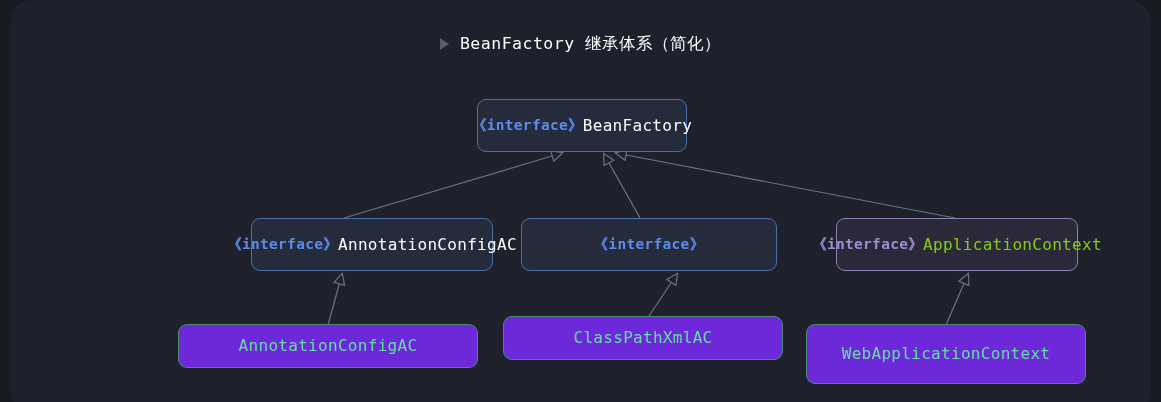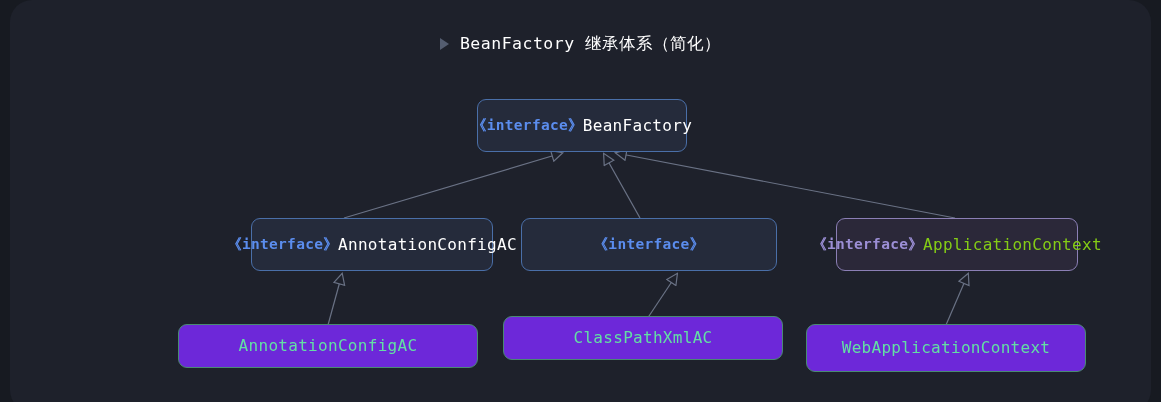--- a/index.html
+++ b/index.html
@@ -144,17 +144,17 @@
   </div>
 
   <div class="node impl" style="left:178px; top:324px; width:300px; height:44px;">
     <div class="nname">AnnotationConfigAC</div>
   </div>
 
   <div class="node impl" style="left:503px; top:316px; width:280px; height:44px;">
     <div class="nname">ClassPathXmlAC</div>
   </div>
 
-  <div class="node impl" style="left:806px; top:324px; width:280px; height:48px;">
+  <div class="node impl" style="left:806px; top:324px; width:280px; height:60px;">
     <div class="nname">WebApplicationContext</div>
   </div>
 
 </div>
 
 </body></html>

